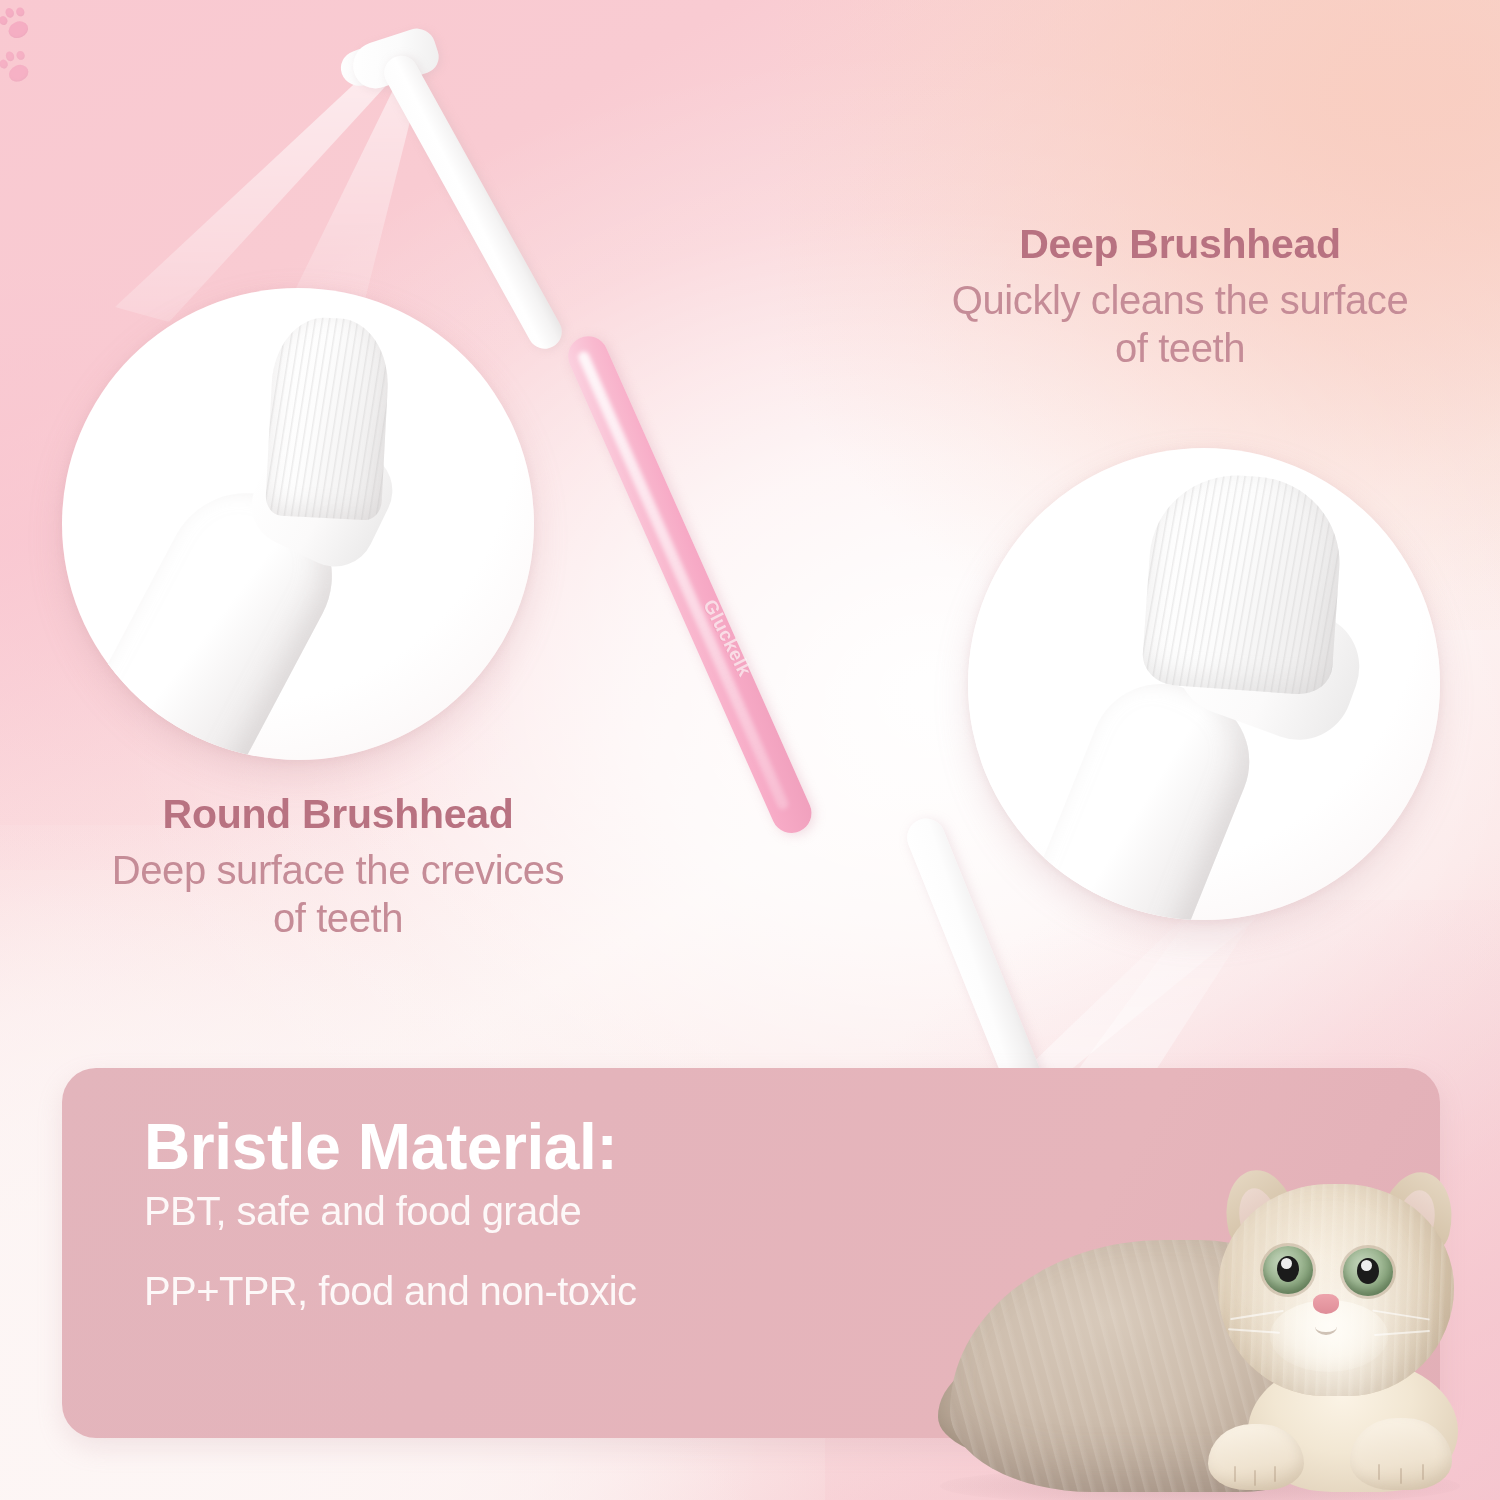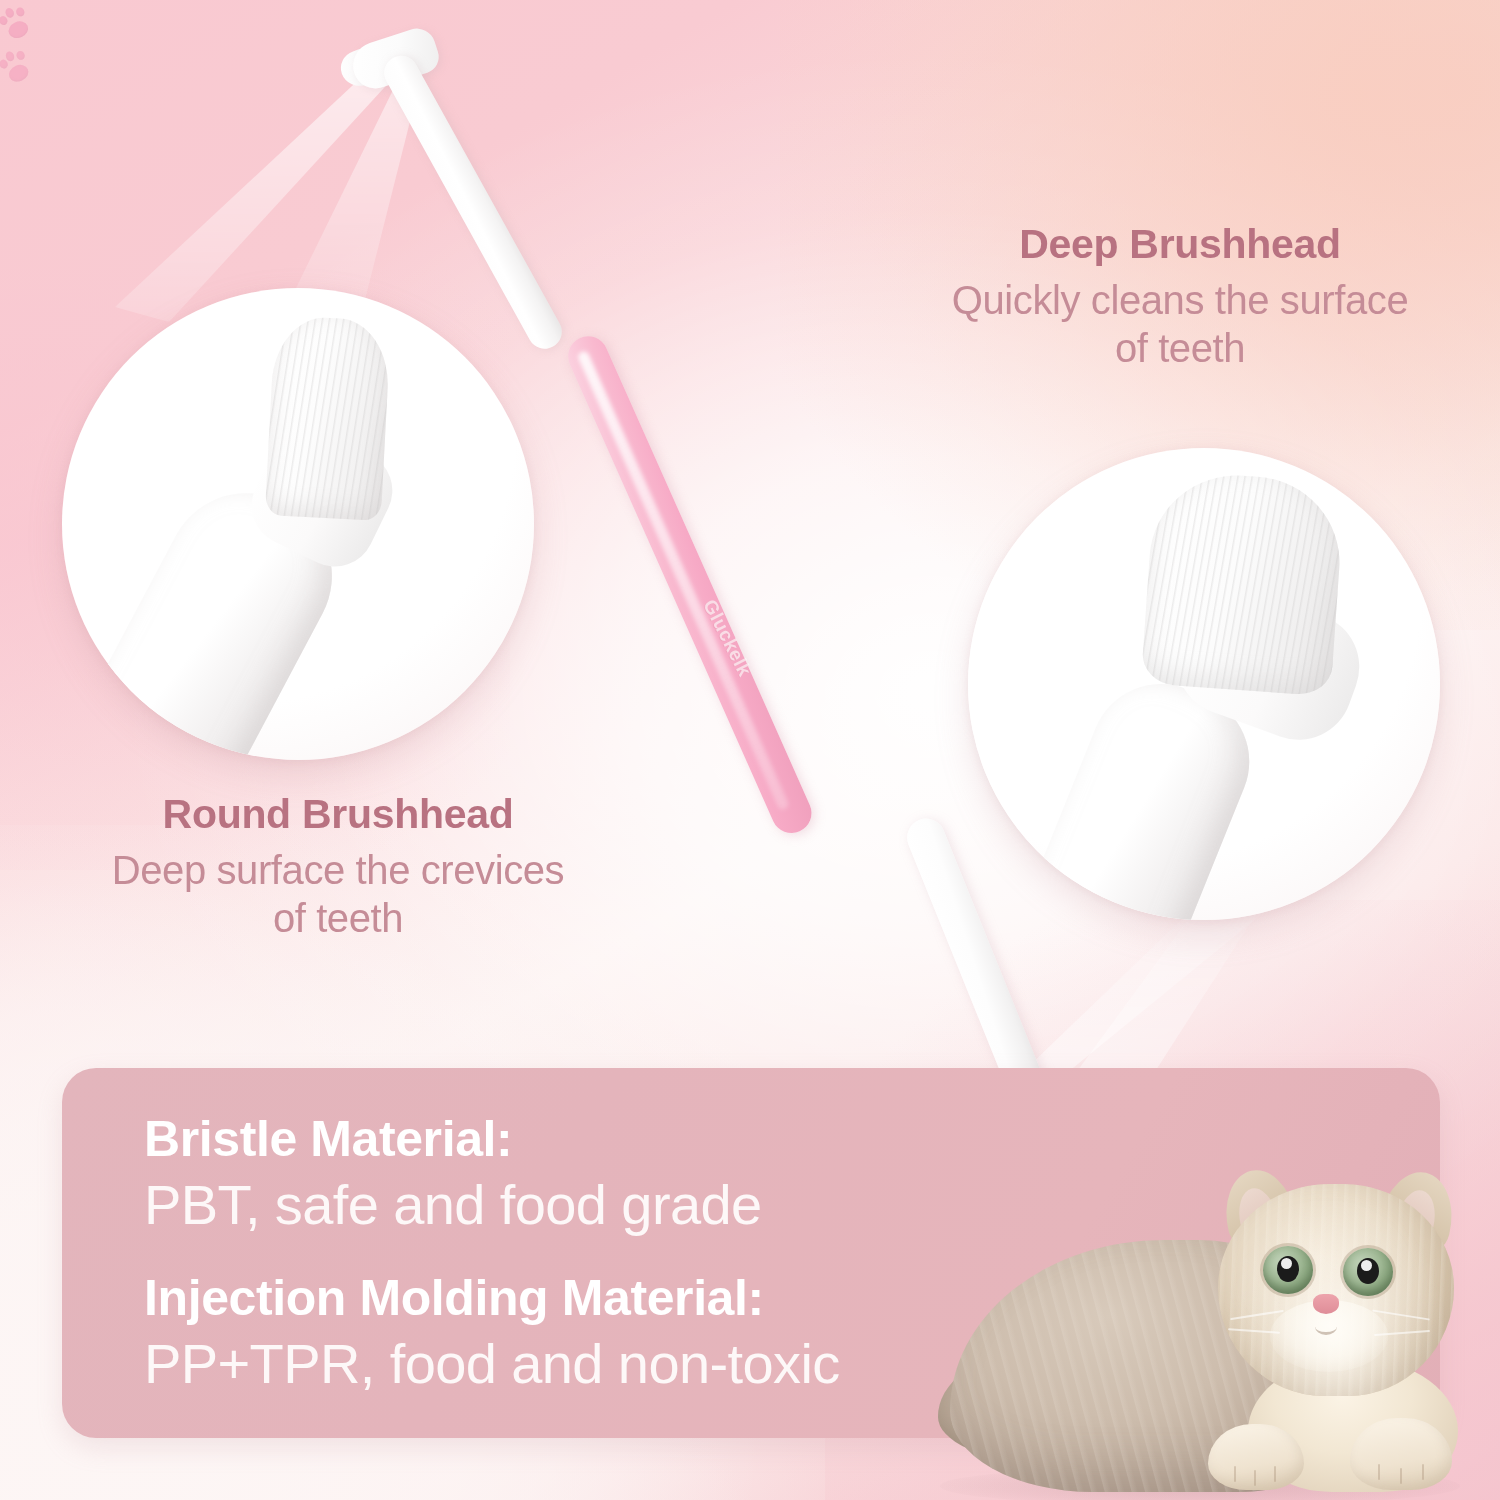--- a/index.html
+++ b/index.html
@@ -243,29 +243,29 @@
     left: 62px; top: 1068px;
     width: 1378px; height: 370px;
     background: linear-gradient(120deg, #e3b5bc 0%, #e4b4bb 35%, #e6b5bb 70%, #e2afb7 100%);
     border-radius: 34px;
     box-shadow: 0 10px 26px rgba(195,150,158,0.20);
   }
   .banner-inner { position: absolute; left: 82px; top: 44px; width: 1000px; }
   .banner-group { margin-bottom: 34px; }
   .banner-group:last-child { margin-bottom: 0; }
   .banner-head {
-    font-size: 50px;
+    font-size: 64px;
     font-weight: 700;
     color: #ffffff;
     letter-spacing: -0.4px;
     line-height: 1.1;
     margin: 0 0 6px 0;
   }
   .banner-sub {
-    font-size: 56px;
+    font-size: 40px;
     font-weight: 400;
     color: #fdf8f8;
     letter-spacing: -0.6px;
     line-height: 1.15;
     margin: 0;
   }
 
   
   .cat { position: absolute; left: 930px; top: 1148px; width: 560px; height: 352px; }
   .cat-part { position: absolute; }
@@ -463,21 +463,20 @@
     <p class="label-desc">of teeth</p>
   </div>
 
   <div class="banner">
     <div class="banner-inner">
       <div class="banner-group">
         <p class="banner-head">Bristle Material:</p>
         <p class="banner-sub">PBT, safe and food grade</p>
       </div>
       <div class="banner-group">
-        <p class="banner-head">Injection Molding Material:</p>
         <p class="banner-sub">PP+TPR, food and non-toxic</p>
       </div>
     </div>
   </div>
 
   <div class="cat">
     <div class="cat-part cat-shadow"></div>
     <div class="cat-part cat-hind"></div>
     <div class="cat-part cat-body"></div>
     <div class="cat-part cat-body-fur"></div>

